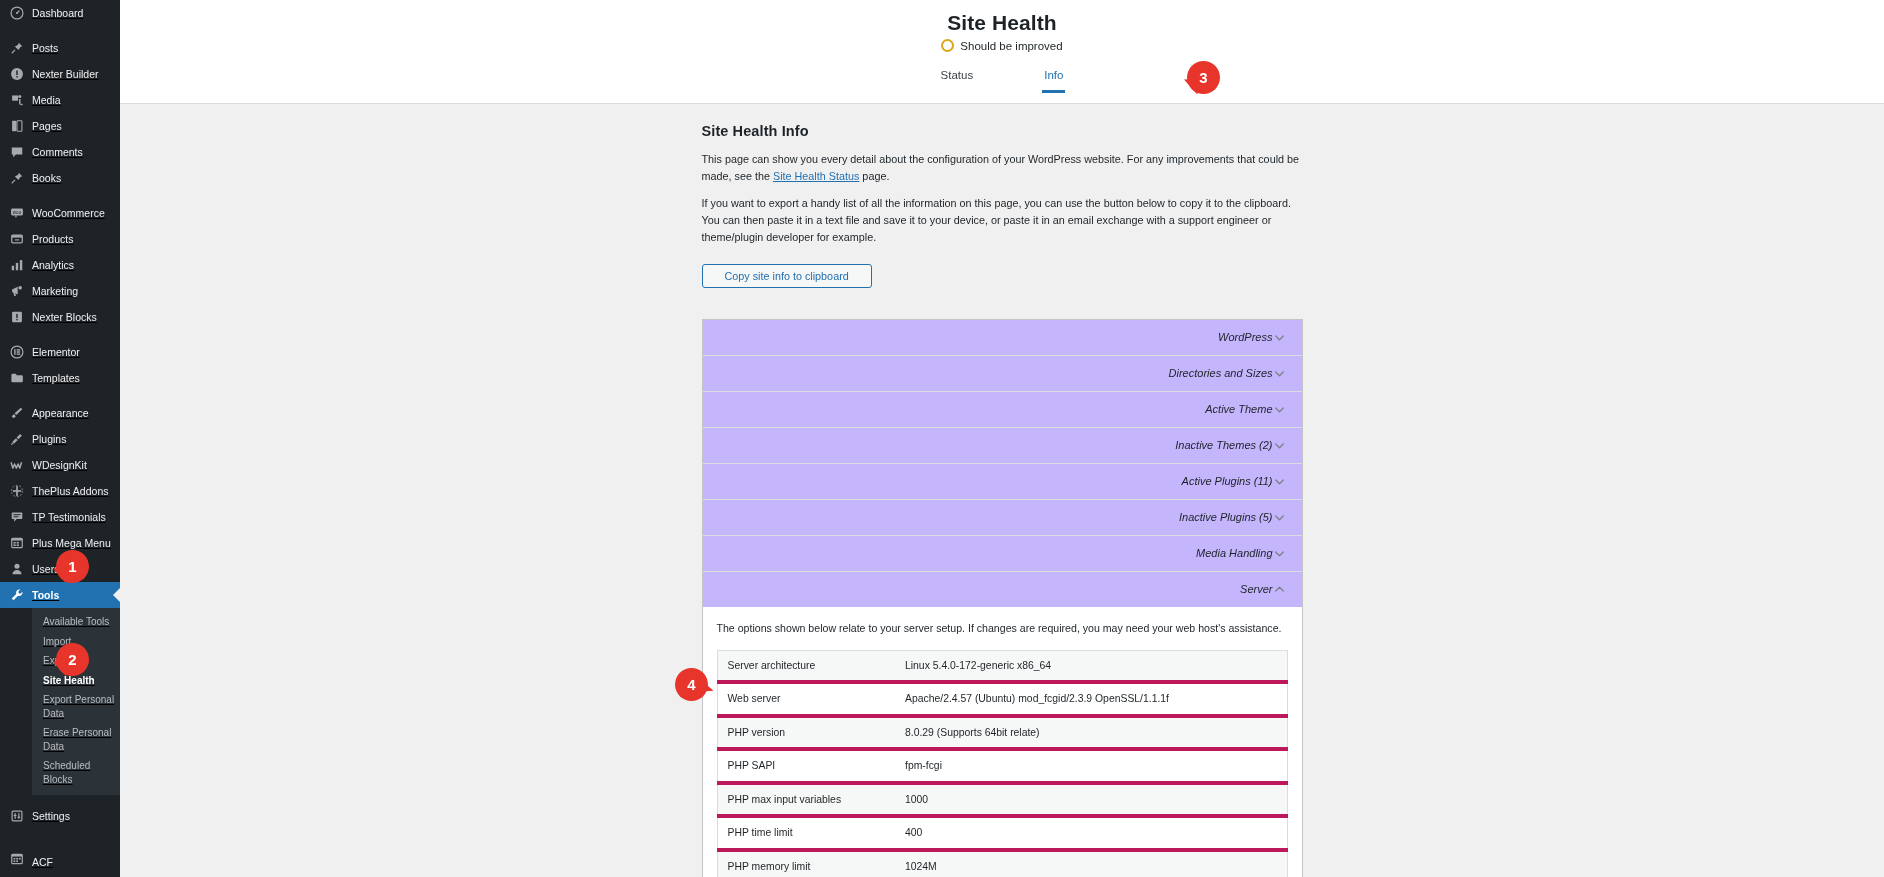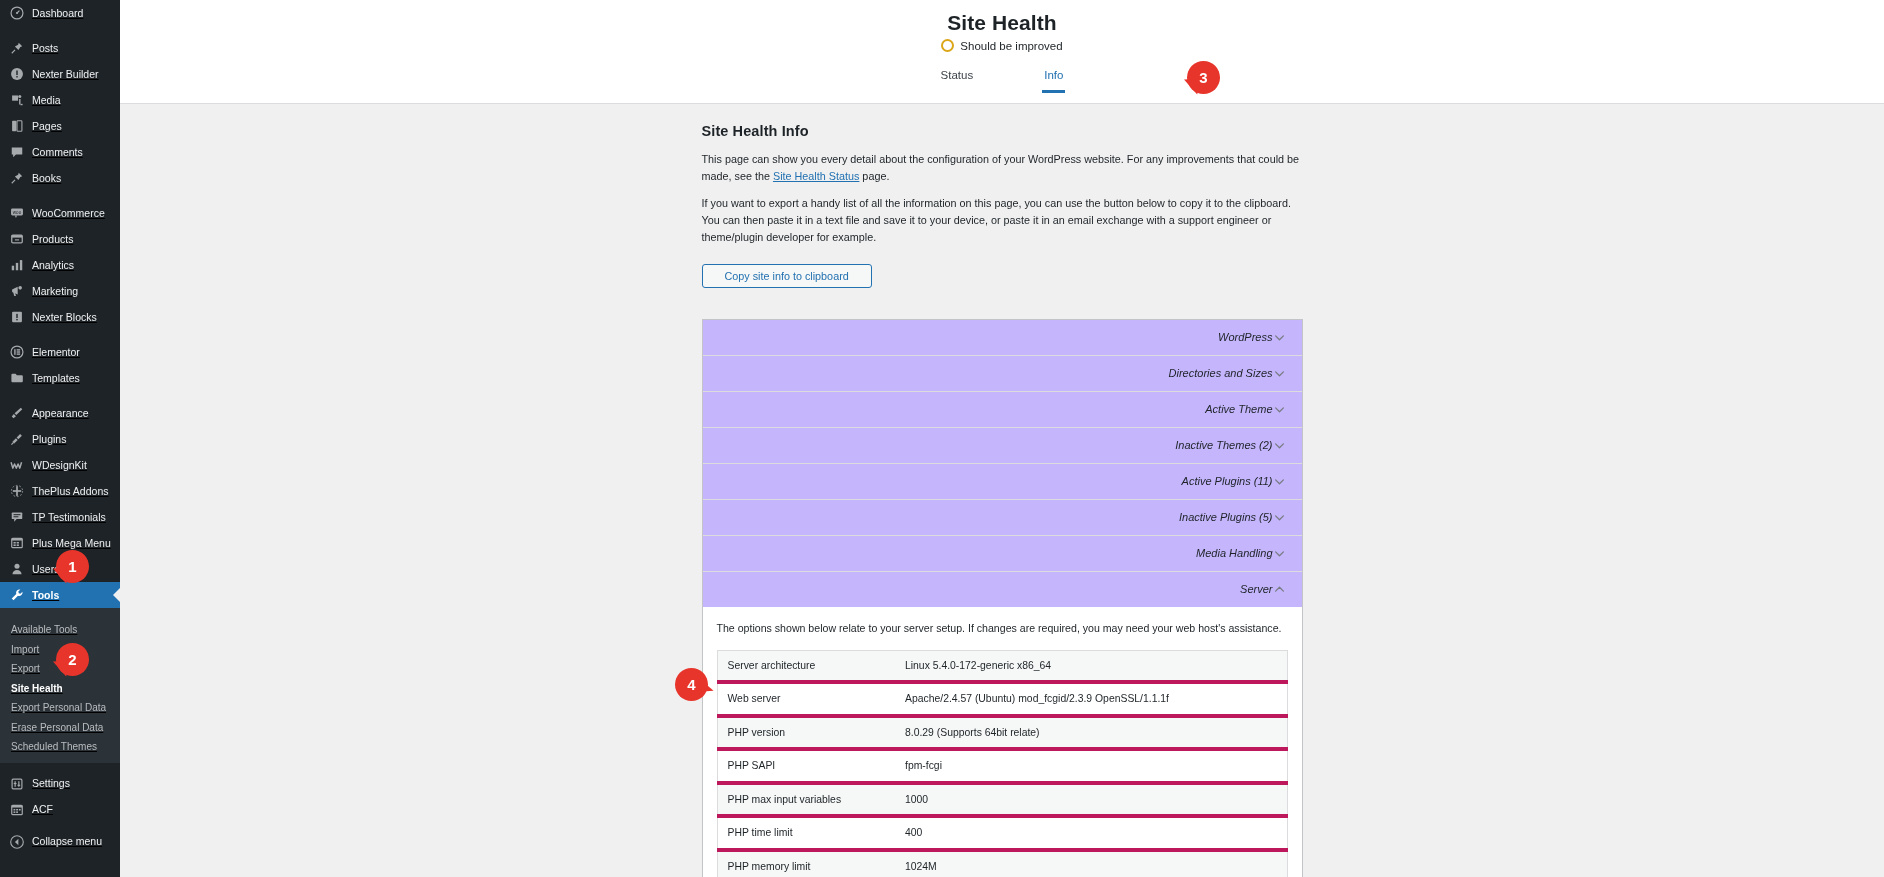--- a/index.html
+++ b/index.html
@@ -49,21 +49,21 @@
     content: "";
     position: absolute;
     right: -1px; top: 50%;
     transform: translateY(-50%);
     border-style: solid;
     border-width: 8px 8px 8px 0;
     border-color: transparent #f0f0f1 transparent transparent;
   }
   .menu-sep { height: 9px; }
 
-  .submenu { background: #2c3338; padding: 12px 0 6px 0; }
+  .submenu { background: #2c3338; padding: 4px 0 6px 0; margin-left: 32px; }
   .submenu-item {
     display: block;
     padding: 3px 0 3px 11px;
     font-size: 10px;
     color: #b9bdc1;
     line-height: 1.35;
     cursor: pointer;
   }
   .submenu-item.current { color: #fff; font-weight: bold; }
 
@@ -468,36 +468,36 @@
           <span>Tools</span>
         </div>
       </div>
     <div id="submenu-list" class="submenu">
         <a class="submenu-item">Available Tools</a>
         <a class="submenu-item">Import</a>
         <a class="submenu-item">Export</a>
         <a class="submenu-item current">Site Health</a>
         <a class="submenu-item">Export Personal Data</a>
         <a class="submenu-item">Erase Personal Data</a>
-        <a class="submenu-item">Scheduled Themes</a>
+        <a class="submenu-item">Scheduled Blocks</a>
       </div>
     <div id="bottom-list">
         <div class="menu-item" style="margin-top: 8px;">
           <span class="mi-icon">
             <svg viewBox="0 0 20 20" fill="currentColor">
               <rect x="3" y="3" width="14" height="14" rx="1.5" fill="none" stroke="currentColor" stroke-width="1.7"></rect>
               <rect x="6.5" y="6" width="1.7" height="8"></rect>
               <rect x="11.8" y="6" width="1.7" height="8"></rect>
               <rect x="5.3" y="8.5" width="4" height="1.6"></rect>
               <rect x="10.6" y="11" width="4" height="1.6"></rect>
             </svg>
           </span>
           <span>Settings</span>
         </div>
-        <div class="menu-item" style="margin-top: 0px;">
+        <div class="menu-item" style="margin-top: 12px; align-items: flex-end;">
           <span class="mi-icon">
             <svg viewBox="0 0 20 20" fill="currentColor">
               <rect x="2.5" y="3.5" width="15" height="13" rx="1.3" fill="none" stroke="currentColor" stroke-width="1.7"></rect>
               <rect x="2.5" y="3.5" width="15" height="3"></rect>
               <rect x="5" y="8.5" width="2.6" height="2.2"></rect>
               <rect x="8.8" y="8.5" width="2.6" height="2.2"></rect>
               <rect x="12.6" y="8.5" width="2.6" height="2.2"></rect>
               <rect x="5" y="12" width="2.6" height="2.2"></rect>
               <rect x="8.8" y="12" width="2.6" height="2.2"></rect>
             </svg>

